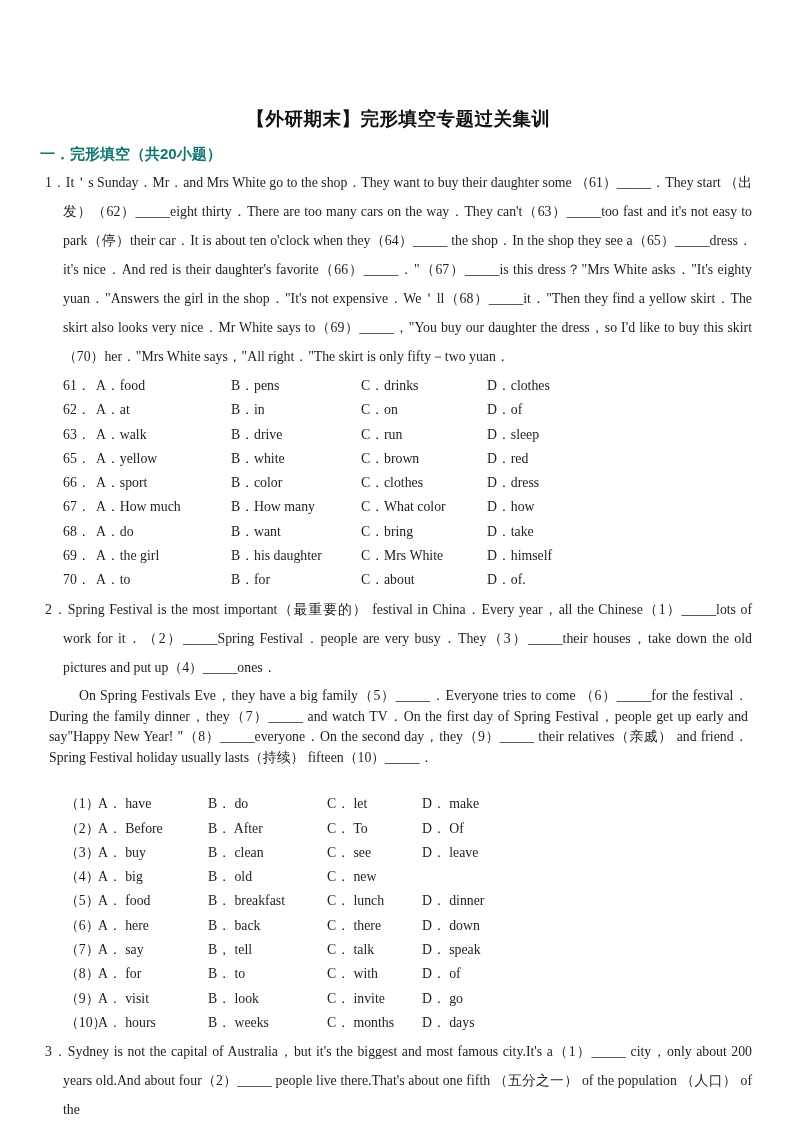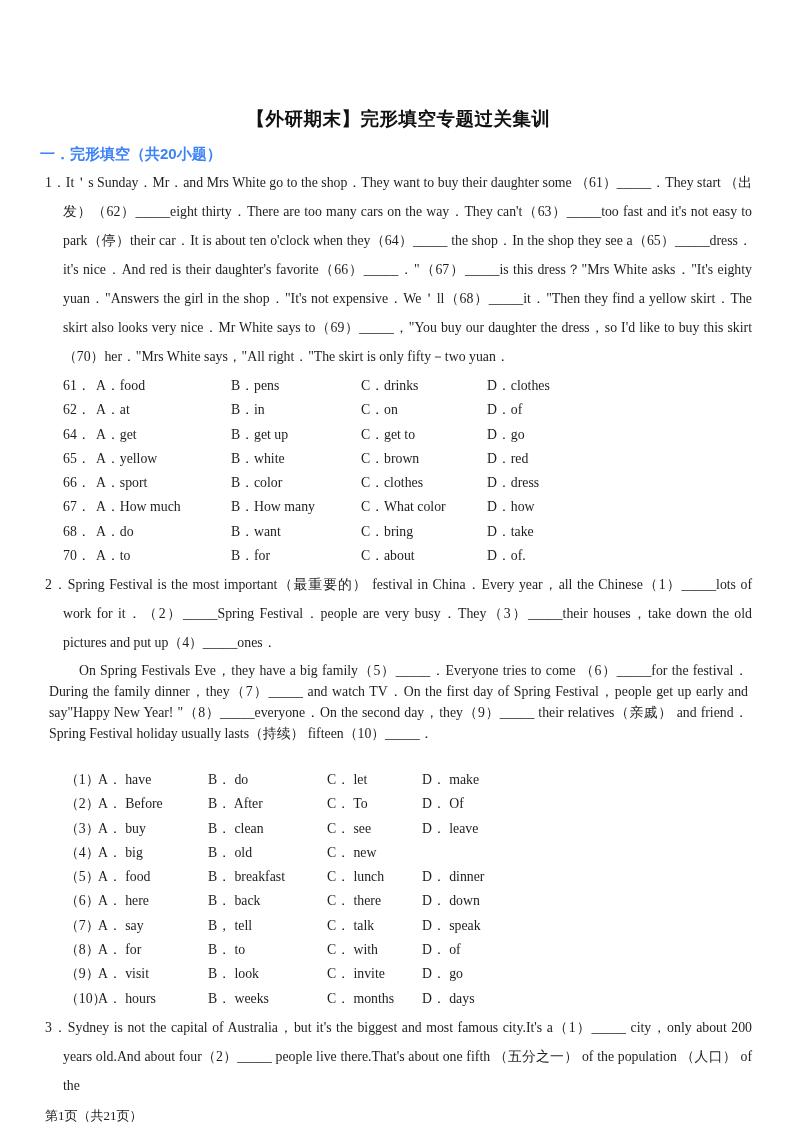--- a/index.html
+++ b/index.html
@@ -28,21 +28,21 @@
     font-weight: bold;
     letter-spacing: 0.5px;
     font-family: "Liberation Sans", "DejaVu Sans", sans-serif;
     color: #111;
   }
   .section-heading {
     margin: 0 0 4px -5px;
     font-size: 15px;
     font-weight: bold;
     font-family: "Liberation Sans", "DejaVu Sans", sans-serif;
-    color: #3b82f6;
+    color: #0f766e;
   }
   .passage {
     margin: 0;
     padding-left: 18px;
     text-indent: -18px;
     text-align: justify;
     line-height: 29px;
   }
   .para-indent {
     margin: 4px;
@@ -98,28 +98,28 @@
       </div>
 
       <div class="opt-row">
         <span class="opt-cell">62．</span>
         <span class="opt-cell">A．at</span>
         <span class="opt-cell">B．in</span>
         <span class="opt-cell">C．on</span>
         <span class="opt-cell">D．of</span>
       </div>
 
-
-      <div class="opt-row">
-        <span class="opt-cell">64．</span>
-        <span class="opt-cell">A．get</span>
-        <span class="opt-cell">B．get up</span>
-        <span class="opt-cell">C．get to</span>
-        <span class="opt-cell">D．go</span>
-      </div>
+      <div class="opt-row">
+        <span class="opt-cell">63．</span>
+        <span class="opt-cell">A．walk</span>
+        <span class="opt-cell">B．drive</span>
+        <span class="opt-cell">C．run</span>
+        <span class="opt-cell">D．sleep</span>
+      </div>
+
 
       <div class="opt-row">
         <span class="opt-cell">65．</span>
         <span class="opt-cell">A．yellow</span>
         <span class="opt-cell">B．white</span>
         <span class="opt-cell">C．brown</span>
         <span class="opt-cell">D．red</span>
       </div>
 
       <div class="opt-row">
@@ -139,20 +139,27 @@
       </div>
 
       <div class="opt-row">
         <span class="opt-cell">68．</span>
         <span class="opt-cell">A．do</span>
         <span class="opt-cell">B．want</span>
         <span class="opt-cell">C．bring</span>
         <span class="opt-cell">D．take</span>
       </div>
 
+      <div class="opt-row">
+        <span class="opt-cell">69．</span>
+        <span class="opt-cell">A．the girl</span>
+        <span class="opt-cell">B．his daughter</span>
+        <span class="opt-cell">C．Mrs White</span>
+        <span class="opt-cell">D．himself</span>
+      </div>
 
       <div class="opt-row">
         <span class="opt-cell">70．</span>
         <span class="opt-cell">A．to</span>
         <span class="opt-cell">B．for</span>
         <span class="opt-cell">C．about</span>
         <span class="opt-cell">D．of.</span>
       </div>
     </div>
 

